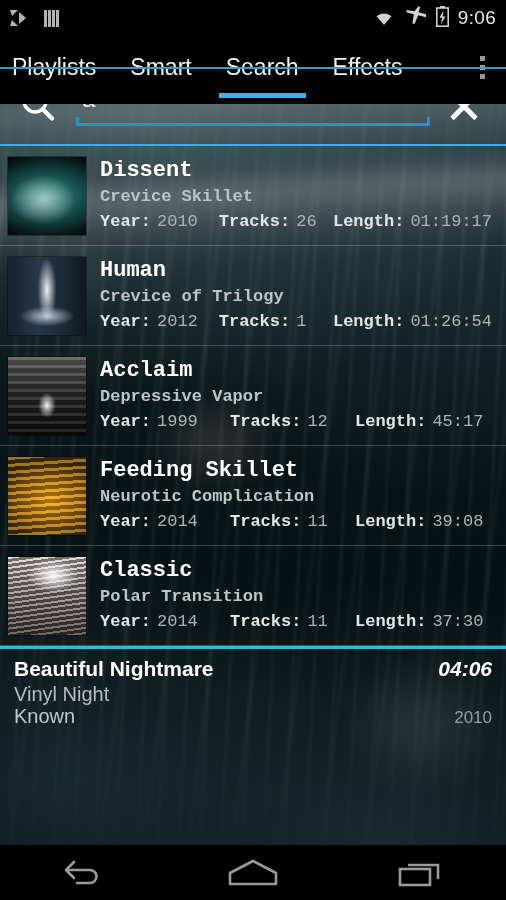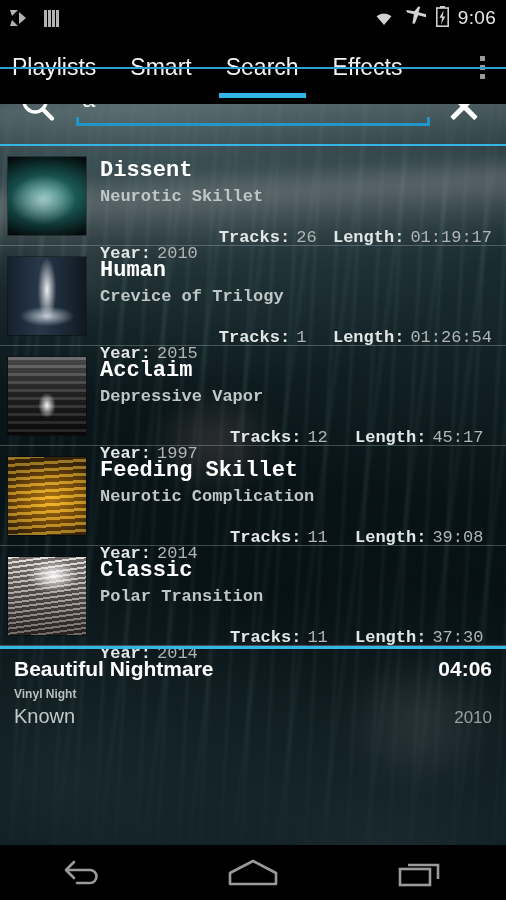--- a/index.html
+++ b/index.html
@@ -178,39 +178,39 @@
       repeating-linear-gradient(172deg, rgba(255,255,255,0.32) 0 2px, rgba(40,30,30,0.55) 2px 5px),
       linear-gradient(180deg,#d6d2cf 0%, #8d8884 40%, #2a2422 100%);
   }
   .album-meta { flex:1 1 auto; min-width:0; padding-left:14px; padding-top:2px;font-family:Liberation Mono, monospace; }
   .album-title { color:#ffffff; font-size:22px; font-weight:bold; line-height:27px; }
   .album-artist { color:#bfc6c6; font-size:17px; font-weight:bold; line-height:26px; }
   .album-stats { display:flex; align-items:center; font-size:17px; line-height:24px; }
   .stat { display:flex; }
   .stat .lbl { color:#e2e6e6; font-weight:bold; }
   .stat .val { color:#b0b4b4; margin-left:6px; }
-  .stat-year   { width:130px;margin-top:32px; }
+  .stat-year   { width:130px; }
   .stat-tracks { width:125px; }
   .stat-length { flex:1 1 auto; }
 
   
   .section-header {
     position:relative; z-index:5; height:55px; display:flex; align-items:center;
     padding-left:14px;
   }
   .section-header .ttl { color:#ffffff; font-size:21px; font-weight:bold; }
   .section-rule { position:relative; z-index:5; height:3px; background:#33b5e5; }
 
   .song-row {
     position:relative; z-index:5; height:72px; padding:6px 14px 0 14px;
   }
   .song-line1 { display:flex; align-items:baseline; }
   .song-title { color:#ffffff; font-size:21px; font-weight:bold; line-height:28px; }
-  .song-dur { margin-left:auto; color:#ffffff; font-size:21px; font-weight:bold; line-height:28px; }
-  .song-album { color:#b9bfbf; font-size:12px; font-weight:bold; line-height:22px; }
+  .song-dur { margin-left:auto; color:#ffffff; font-size:21px; font-weight:bold; line-height:28px;font-style:italic; }
+  .song-album { color:#b9bfbf; font-size:20px; font-weight:normal; line-height:22px; }
   .song-line3 { display:flex; align-items:baseline; }
   .song-artist { color:#c3c8c8; font-size:20px; line-height:22px; }
   .song-year { margin-left:auto; color:#9aa0a0; font-size:17px; line-height:22px; }
 
   
   .navbar {
     position:absolute; left:0; bottom:0; width:506px; height:55px; background:#000;
     display:flex; align-items:center; justify-content:space-around; z-index:30;
   }
   .nav-btn { width:110px; height:55px; display:flex; align-items:center; justify-content:center; }
@@ -316,21 +316,21 @@
     <div class="searchbar-rule"></div>
 
     <div class="albumlist">
 
       <div class="album-row">
         <div class="art">
             <div class="art-inner art-a"></div>
           </div>
         <div class="album-meta">
           <div class="album-title">Dissent</div>
-          <div class="album-artist">Neurotic Skillet</div>
+          <div class="album-artist">Crevice Skillet</div>
           <div class="album-stats">
             <span class="stat stat-year">
               <span class="lbl">Year:</span>
               <span class="val">2010</span>
             </span>
             <span class="stat stat-tracks">
               <span class="lbl">Tracks:</span>
               <span class="val">26</span>
             </span>
             <span class="stat stat-length">
@@ -344,21 +344,21 @@
       <div class="album-row">
         <div class="art">
             <div class="art-inner art-b"></div>
           </div>
         <div class="album-meta">
           <div class="album-title">Human</div>
           <div class="album-artist">Crevice of Trilogy</div>
           <div class="album-stats">
             <span class="stat stat-year">
               <span class="lbl">Year:</span>
-              <span class="val">2015</span>
+              <span class="val">2012</span>
             </span>
             <span class="stat stat-tracks">
               <span class="lbl">Tracks:</span>
               <span class="val">1</span>
             </span>
             <span class="stat stat-length">
               <span class="lbl">Length:</span>
               <span class="val">01:26:54</span>
             </span>
           </div>
@@ -368,21 +368,21 @@
       <div class="album-row">
         <div class="art">
             <div class="art-inner art-c"></div>
           </div>
         <div class="album-meta">
           <div class="album-title">Acclaim</div>
           <div class="album-artist">Depressive Vapor</div>
           <div class="album-stats">
             <span class="stat stat-year">
               <span class="lbl">Year:</span>
-              <span class="val">1997</span>
+              <span class="val">1999</span>
             </span>
             <span class="stat stat-tracks">
               <span class="lbl">Tracks:</span>
               <span class="val">12</span>
             </span>
             <span class="stat stat-length">
               <span class="lbl">Length:</span>
               <span class="val">45:17</span>
             </span>
           </div>

